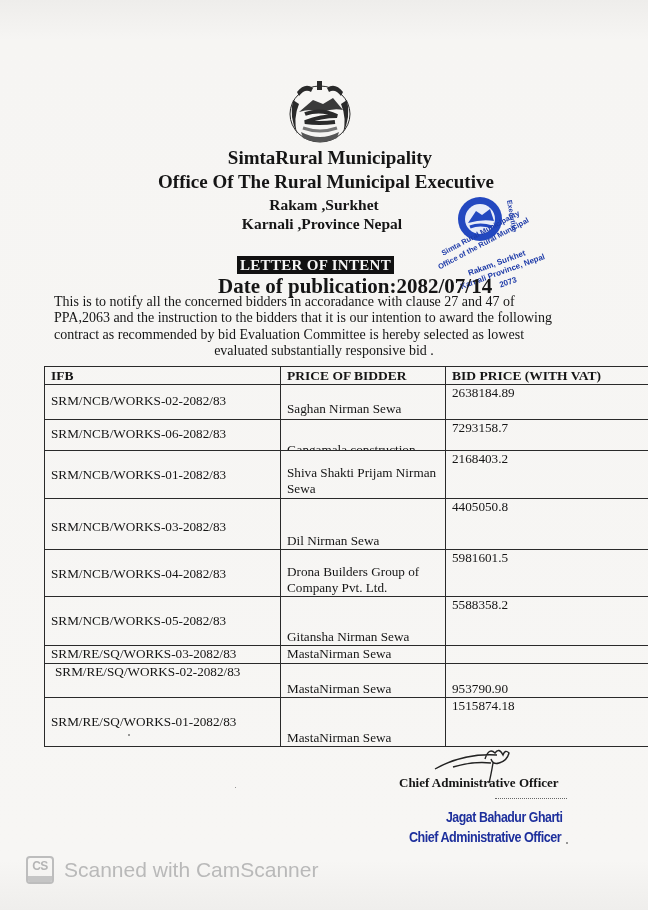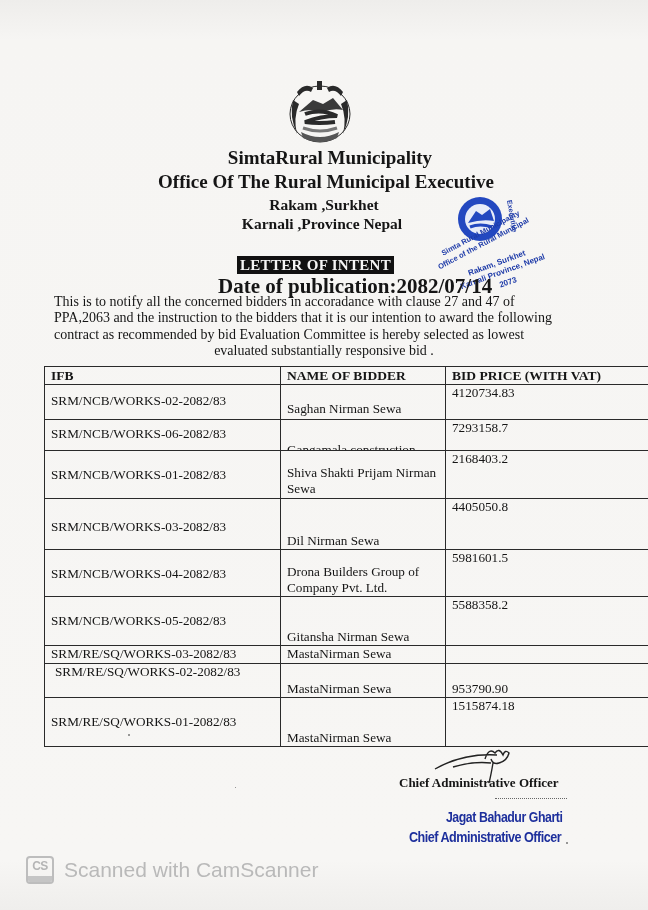--- a/index.html
+++ b/index.html
@@ -269,40 +269,40 @@
 
   <table class="bids">
     <colgroup>
         <col class="c1">
         <col class="c2">
         <col class="c3">
       </colgroup>
     <thead>
       <tr>
         <th>IFB</th>
-        <th>NAME OF BIDDER</th>
+        <th>PRICE OF BIDDER</th>
         <th>BID PRICE (WITH VAT)</th>
       </tr>
     </thead>
     <tbody>
 
       <tr style="height:34px">
         <td>
             <div class="cell" style="height:34px">
               <span class="ifb" style="top:8px">SRM/NCB/WORKS-02-2082/83</span>
             </div>
           </td>
         <td>
             <div class="cell" style="height:34px">
               <span class="bidder" style="top:16px">Saghan Nirman Sewa</span>
             </div>
           </td>
         <td>
             <div class="cell" style="height:34px">
-              <span class="price" style="top:0px">4120734.83</span>
+              <span class="price" style="top:0px">2638184.89</span>
             </div>
           </td>
       </tr>
 
       <tr style="height:30px">
         <td>
             <div class="cell" style="height:30px">
               <span class="ifb" style="top:6px">SRM/NCB/WORKS-06-2082/83</span>
             </div>
           </td>

